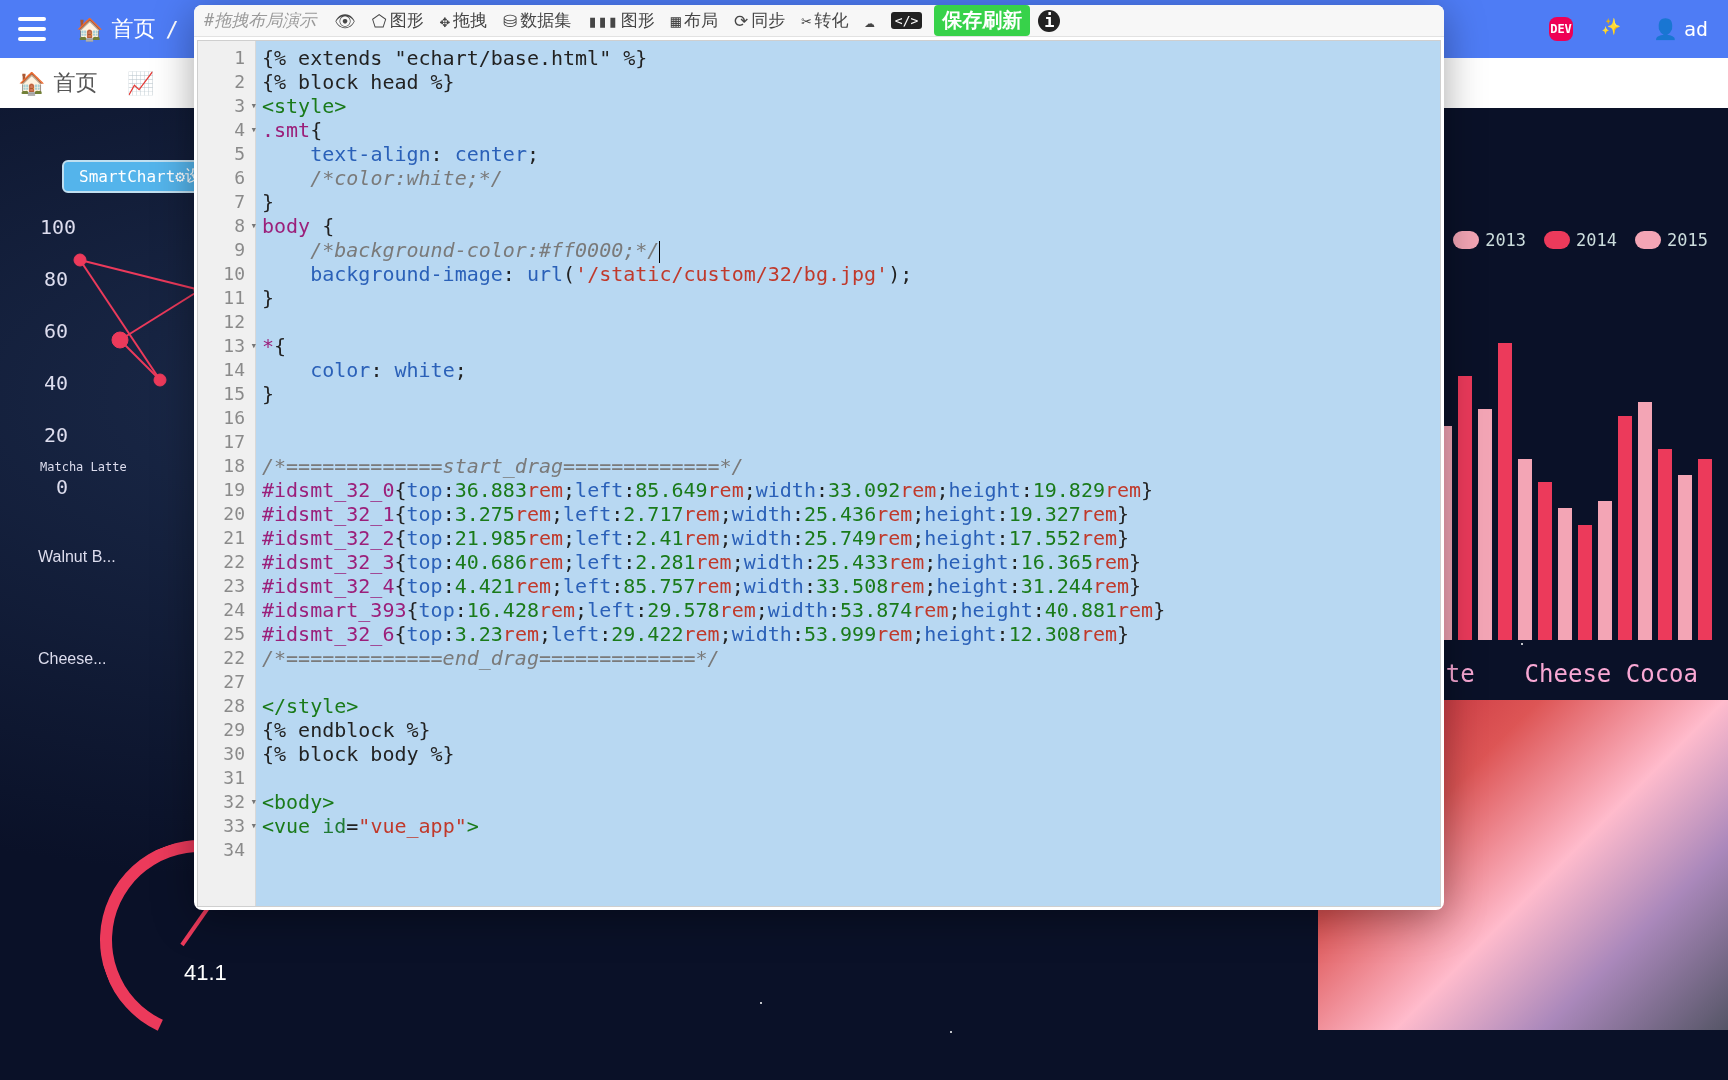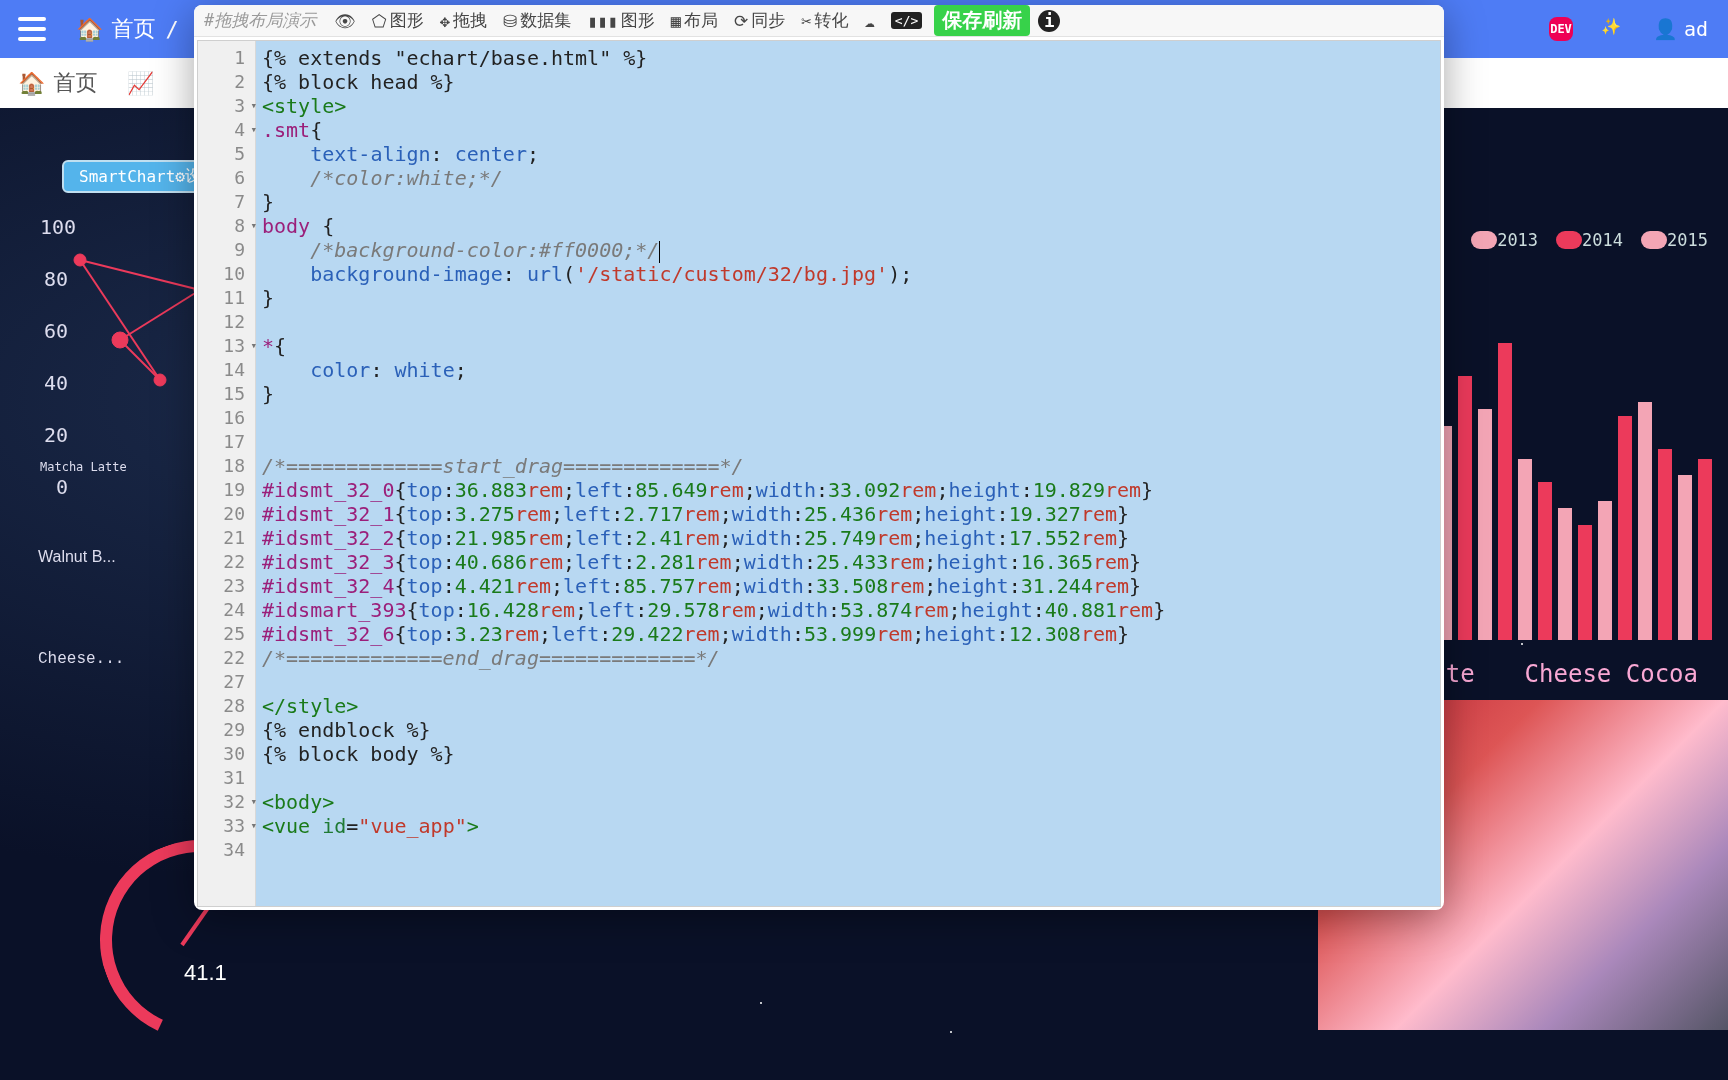--- a/index.html
+++ b/index.html
@@ -25,34 +25,34 @@
 .star { position:absolute; width:2px; height:2px; background:#fff; border-radius:50%; }
 
 
 .smartchart-tag { position:absolute; left:62px; top:160px; background:#54b4eb; color:#fff; font-size:16px; padding:4px 15px; border-radius:6px; border:2px solid #c0dff0; font-family:Arial,sans-serif; display:flex; align-items:center; }
 
 
 .axis-y { position:absolute; left:40px; top:215px; color:#dde; font-size:20px; font-family:Arial,sans-serif; }
 .axis-y div { margin-bottom:28px; text-align:right; width:28px; }
 .axis-x-labels { position:absolute; left:40px; top:460px; color:#dde; font-size:12px; font-family:Arial,sans-serif; display:flex; gap:20px; }
 .axis-x-labels span { display:inline-block; }
-.cheese-lbl { position:absolute; left:38px; top:650px; color:#dde; font-size:16px; font-family:Liberation Mono, monospace; }
+.cheese-lbl { position:absolute; left:38px; top:650px; color:#dde; font-size:16px; font-family:Liberation Sans, sans-serif; }
 .walnut-lbl { position:absolute; left:38px; top:548px; color:#dde; font-size:16px; font-family:Arial,sans-serif; }
 
 
 .gauge { position:absolute; left:100px; top:840px; width:220px; height:220px; }
 .gauge .arc { width:200px; height:200px; border:12px solid transparent; border-top-color:#ec3a5b; border-left-color:#ec3a5b; border-radius:50%; transform:rotate(-20deg); }
 .gauge .needle { position:absolute; left:80px; top:10px; width:4px; height:95px; background:#ec3a5b; transform-origin:bottom; transform:rotate(35deg); }
 .gauge .val { position:absolute; left:84px; top:120px; color:#fff; font-size:22px; font-family:Arial,sans-serif;text-align:right; }
 
 
 .netlines { position:absolute; left:60px; top:230px; width:180px; height:250px; }
 .netlines line,.netlines circle { stroke:#ec3a5b; fill:#ec3a5b; }
 .legend { position:absolute; right:20px; top:230px; display:flex; gap:18px; color:#cdd; font-size:17px; font-family:Arial,sans-serif; }
-.legend .item { display:flex; align-items:center; }
+.legend .item { display:flex; align-items:center; gap:6px; }
 .legend .sw { width:26px; height:18px; border-radius:9px; }
 .bars-area { position:absolute; right:10px; top:310px; width:300px; height:330px; display:flex; align-items:flex-end; gap:6px; }
 .bars-area .bar { width:14px; background:#ec3a5b; }
 .bars-area .bar.l { background:#f3a5b5; }
 .xcat-right { position:absolute; right:30px; top:660px; color:#f9a8d4; font-size:24px; font-family:Arial,sans-serif; display:flex; gap:50px; }
 
 
 .photo { position:absolute; right:0; top:700px; width:410px; height:330px; background:linear-gradient(135deg,#b23 0%,#d55 30%,#fbc 55%,#a8b 75%,#556 100%); }
 
 

